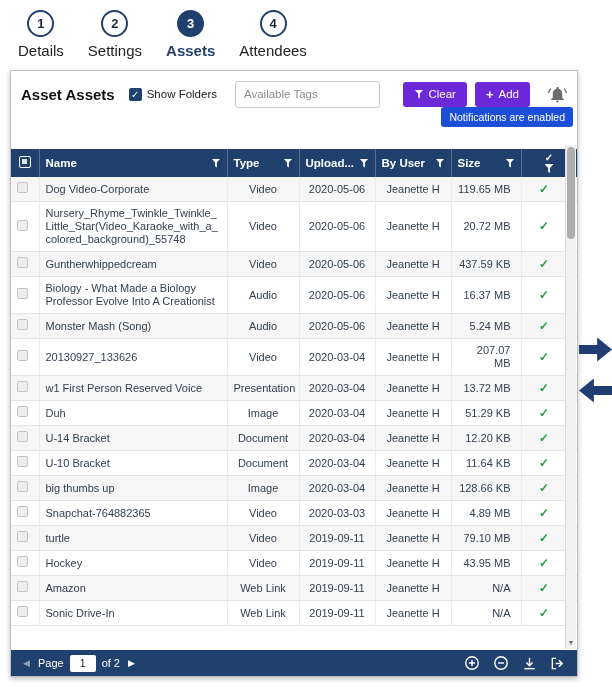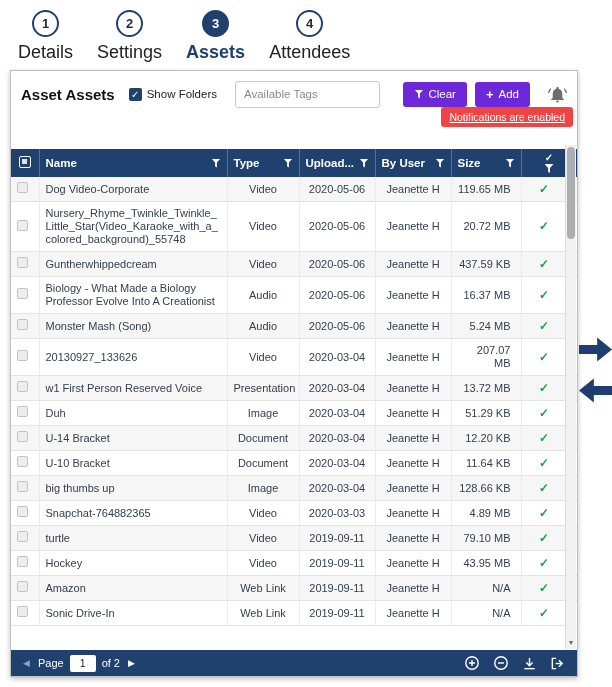--- a/index.html
+++ b/index.html
@@ -6,21 +6,21 @@
   html,body { width:612px; height:687px; background:#ffffff; overflow:hidden;
     font-family:"Liberation Sans", sans-serif; }
   .stage { position:relative; width:612px; height:687px; }
 
   
   .stepper { position:absolute; top:10px; left:18px; display:flex; gap:24px; }
   .step { display:flex; flex-direction:column; align-items:center; cursor:pointer; }
   .step .circle { width:27px; height:27px; border-radius:50%; border:2px solid #20406e;
     color:#1b2a3a; font-size:13px; font-weight:bold; display:flex; align-items:center;
     justify-content:center; background:#fff; }
-  .step .slabel { margin-top:5px; font-size:18px; color:#222; }
+  .step .slabel { margin-top:5px; font-size:15px; color:#222; }
   .step.active .circle { background:#20406e; color:#fff; }
   .step.active .slabel { color:#20406e; font-weight:bold; }
 
   
   .panel { position:absolute; top:70px; left:10px; width:568px; height:607px;
     border:1px solid #bfbfbf; background:#fff; box-shadow:0 2px 5px rgba(0,0,0,.25); }
   .panel-header { height:46px; display:flex; align-items:center; padding:0 10px; gap:8px; }
   .panel-title { font-size:15px; font-weight:bold; color:#111; margin-right:6px; white-space:nowrap; }
   .show-folders { display:flex; align-items:center; gap:5px; font-size:11.5px; color:#222;
     cursor:pointer; white-space:nowrap; }
@@ -33,22 +33,22 @@
   .btn { height:25px; border:none; border-radius:3px; background:#6d28d9; color:#fff;
     font-size:11.5px; display:flex; align-items:center; gap:5px; padding:0 11px;
     cursor:pointer; font-family:"Liberation Sans", sans-serif; }
   .btn-clear { margin-left:auto; }
   .plus-glyph { font-size:13px; font-weight:bold; }
   .funnel { width:9px; height:9px; background:#fff; display:inline-block;
     clip-path:polygon(0 0,100% 0,60% 45%,60% 100%,40% 85%,40% 45%); }
   .bell { margin-left:10px; cursor:pointer; display:flex; align-items:center; }
 
   
-  .tooltip { position:absolute; top:36px; right:4px; background:#ef4444; color:#fff;
-    font-size:10.5px; padding:4px 8px; border-radius:3px; z-index:20; white-space:nowrap;text-decoration:underline; }
+  .tooltip { position:absolute; top:36px; right:4px; background:#1d4ed8; color:#fff;
+    font-size:10.5px; padding:4px 8px; border-radius:3px; z-index:20; white-space:nowrap; }
 
   
   .table-wrap { position:absolute; top:46px; bottom:26px; left:0; right:0; overflow:hidden; }
   table { width:566px; border-collapse:collapse; table-layout:fixed;margin-top:32px; }
   thead th { background:#20406e; color:#fff; font-size:11.5px; font-weight:bold;
     height:28px; padding:0 6px; border-right:1px solid rgba(255,255,255,.25); cursor:pointer; }
   thead th .th-inner { display:flex; align-items:center; justify-content:space-between; gap:4px; }
   thead th.c-check .th-inner { flex-direction:column; justify-content:center; gap:1px; }
   .hdr-cb { width:12px; height:12px; border:1.5px solid #fff; border-radius:2px;
     display:inline-block; position:relative; }

